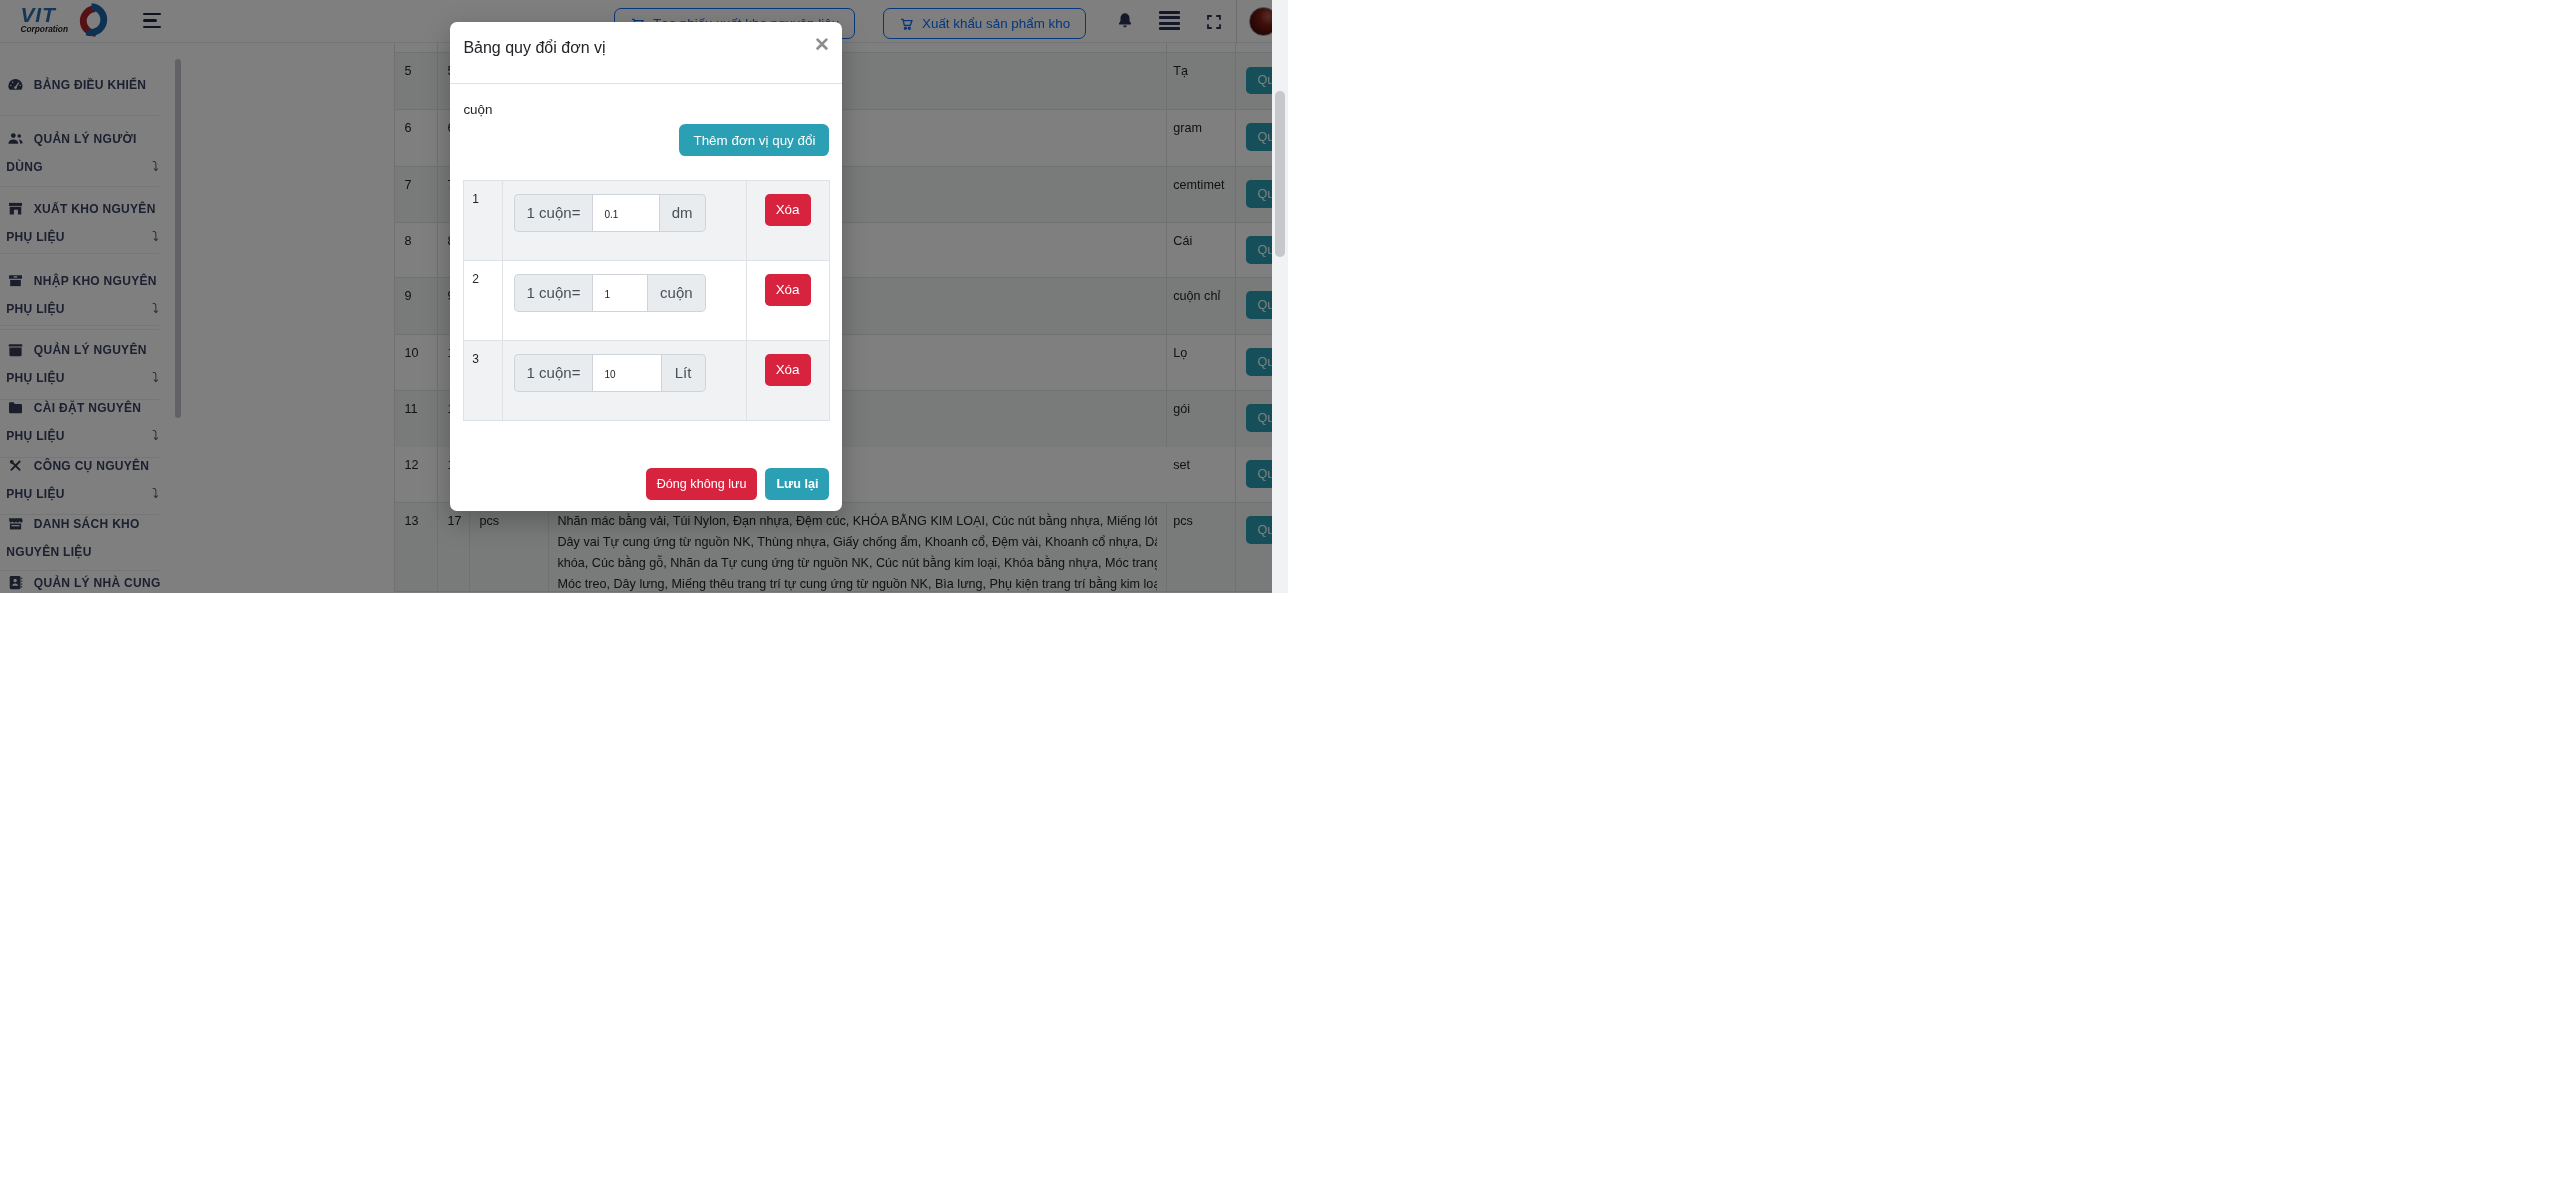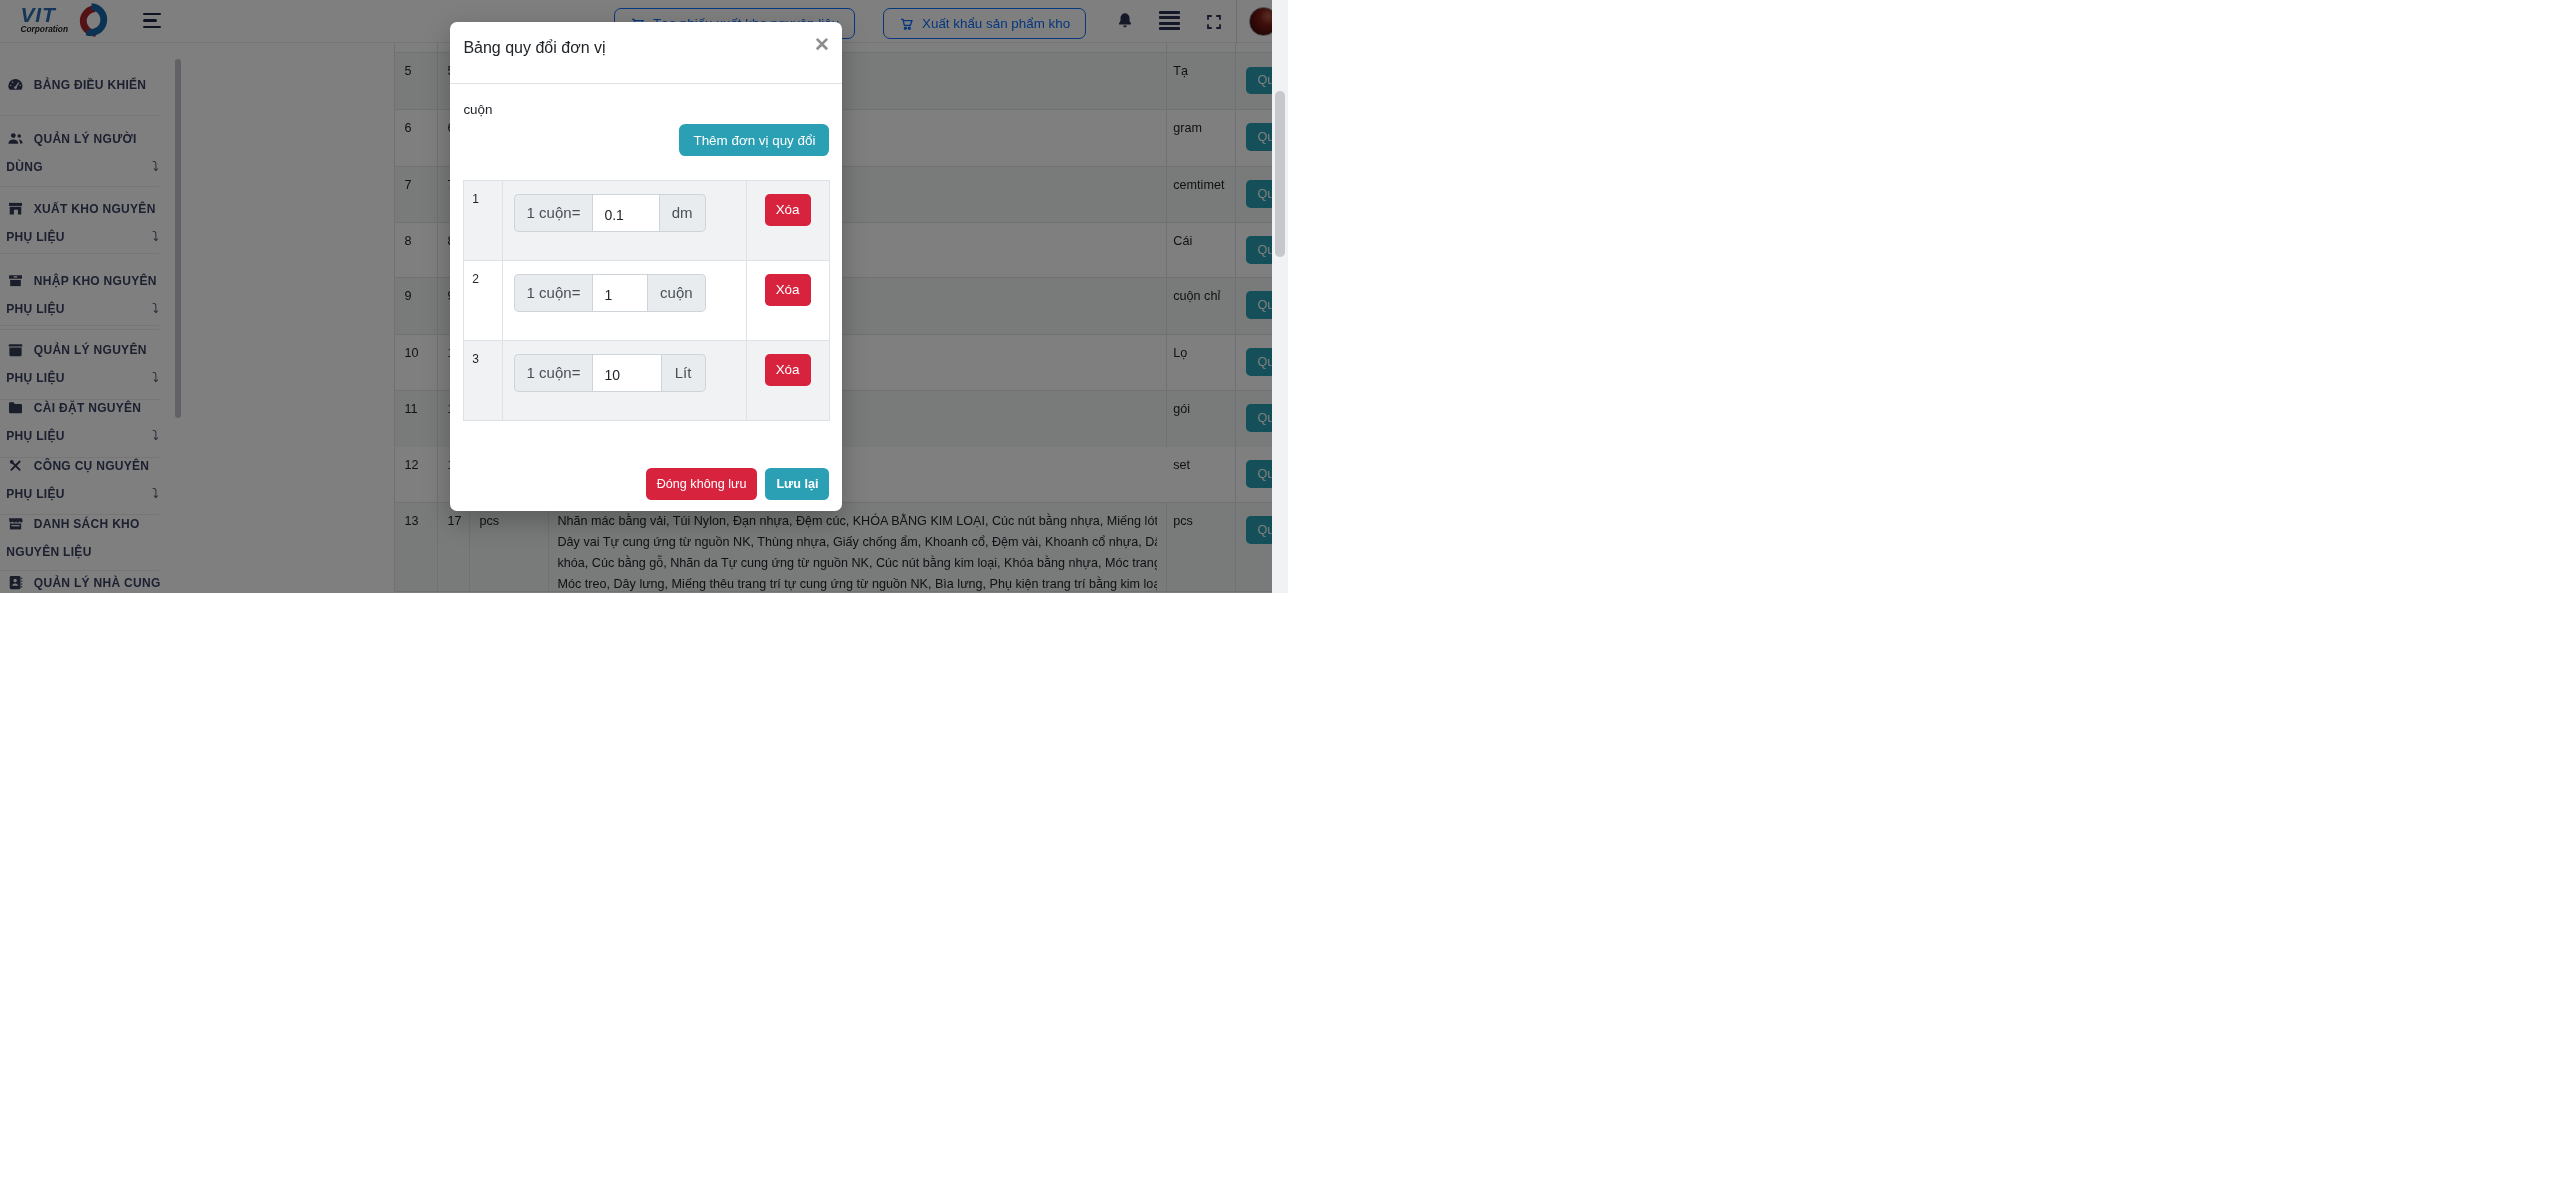--- a/index.html
+++ b/index.html
@@ -70,21 +70,21 @@
   .mhead { height:40px; }
   .mhead .mc-conv { font-size:16px; font-weight:bold; padding-top:9.5px; }
   .mhead .mc-num, .mhead .mc-act { padding-top:12.6px; }
   .mhead .mc-act { padding-left:11px; }
   .mrow { height:80px; }
   .mrow.striped { background:#f1f2f3; }
   .igroup { display:flex; width:192px; height:38px; }
   .iprepend, .iappend { display:flex; align-items:center; background:#e9ecef; border:0.8px solid #ced4da; color:#495057; font-size:15px; padding:0 12px; }
   .iprepend { border-radius:4.7px 0 0 4.7px; border-right:none; }
   .iappend { border-radius:0 4.7px 4.7px 0; border-left:none; justify-content:center; min-width:44px; }
-  .iinput { flex:1; min-width:0; border:0.8px solid #ced4da; font-size:14px; font-family:inherit; padding:4px 0 0 11px; color:#212529; outline:none; }
+  .iinput { flex:1; min-width:0; border:0.8px solid #ced4da; font-size:10px; font-family:inherit; padding:4px 0 0 11px; color:#212529; outline:none; }
   .m-del { display:block; margin:0 auto; width:46px; height:32px; background:#d8233f; color:#fff; border:none; border-radius:4.7px; font-size:13.4px; font-family:inherit; cursor:pointer; }
   .m-footer { position:absolute; right:12.6px; bottom:11px; display:flex; gap:8px; }
   .m-footer button { height:32px; border:none; border-radius:5.5px; color:#fff; font-size:12.6px; font-family:inherit; padding:0 11px; cursor:pointer; }
   .f-close { background:#d8233f; }
   .f-save { background:#2b9fb3;font-weight:bold; }
 </style>
 </head>
 <body>
 
 <div class="header">

